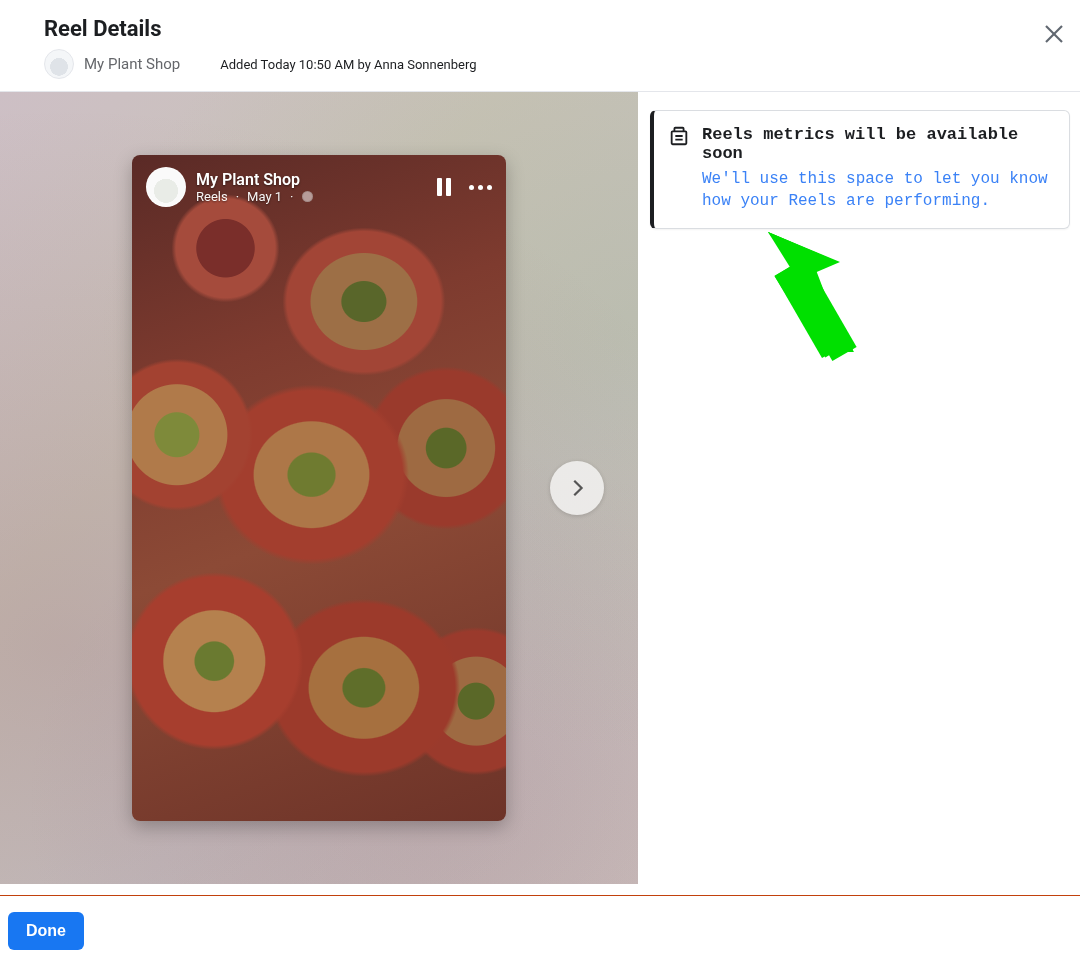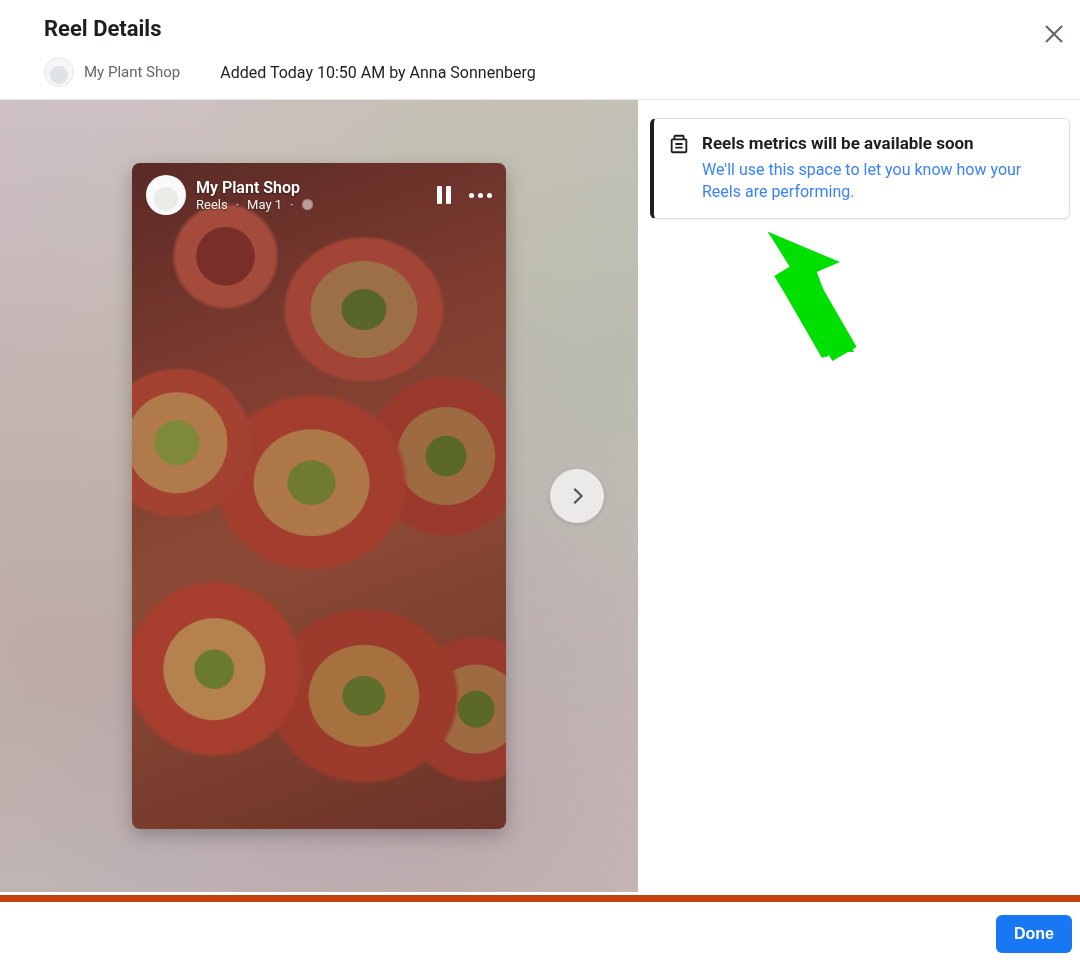--- a/index.html
+++ b/index.html
@@ -12,40 +12,40 @@
     overflow: hidden;
     color: #1c1e21;
   }
   .header {
     padding: 16px 44px 12px 44px;
     position: relative;
   }
   .title {
     font-size: 22px;
     font-weight: 700;
-    margin-bottom: 16px;
+    margin-bottom: 8px;
   }
   .sub-row {
     display: flex;
     align-items: center;
     gap: 10px;
   }
   .avatar-sm {
     width: 30px; height: 30px; border-radius: 50%;
     background: radial-gradient(circle at 50% 60%, #dfe3e8 0 40%, #f4f6f8 41% 100%);
     border: 1px solid #e4e6eb;
     flex-shrink: 0;
   }
   .shop-name {
     font-size: 15px;
     color: #65676b;
     margin-right: 30px;
   }
   .added-by {
-    font-size: 16px;
+    font-size: 13px;
     color: #1c1e21;
   }
   .close-btn {
     position: absolute;
     top: 20px; right: 12px;
     width: 28px; height: 28px;
     background: transparent;
     border: none;
     cursor: pointer;
     display: flex; align-items: center; justify-content: center;
@@ -139,20 +139,21 @@
     margin: 0 3px 0 12px;
     border: 1px solid #dadde1;
     border-left: 4px solid #1c1e21;
     border-radius: 6px;
     padding: 14px 16px 16px 14px;
     display:flex;
     gap:12px;
     box-shadow: 0 1px 2px rgba(0,0,0,0.05);
     width: 420px;
     max-width: calc(100% - 12px);
+    font-family: Liberation Mono, monospace;
   }
   .info-icon {
     width:22px; height:22px; flex-shrink:0;
     display:flex; align-items:center; justify-content:center;
   }
   .info-icon svg { fill:#1c1e21; }
   .info-text .info-title {
     font-weight:700; font-size:17px; margin-bottom:6px;
   }
   .info-text .info-desc {
@@ -163,23 +164,23 @@
     position:absolute;
     left: 768px;
     top: 232px;
     pointer-events:none;
   }
 
   .footer {
     position:absolute;
     left:0; right:0; bottom:0;
     height: 70px;
-    border-top: 7px solid #c2410c;
+    border-top: 1px solid #c2410c;
     background:#fff;
-    display:flex; align-items:center; justify-content:flex-end;
+    display:flex; align-items:center; 
     padding: 0 8px;
   }
   .done-btn {
     background:#1877f2;
     color:#fff;
     border:none;
     font-size:16px;
     font-weight:600;
     padding: 10px 18px;
     border-radius:6px;

